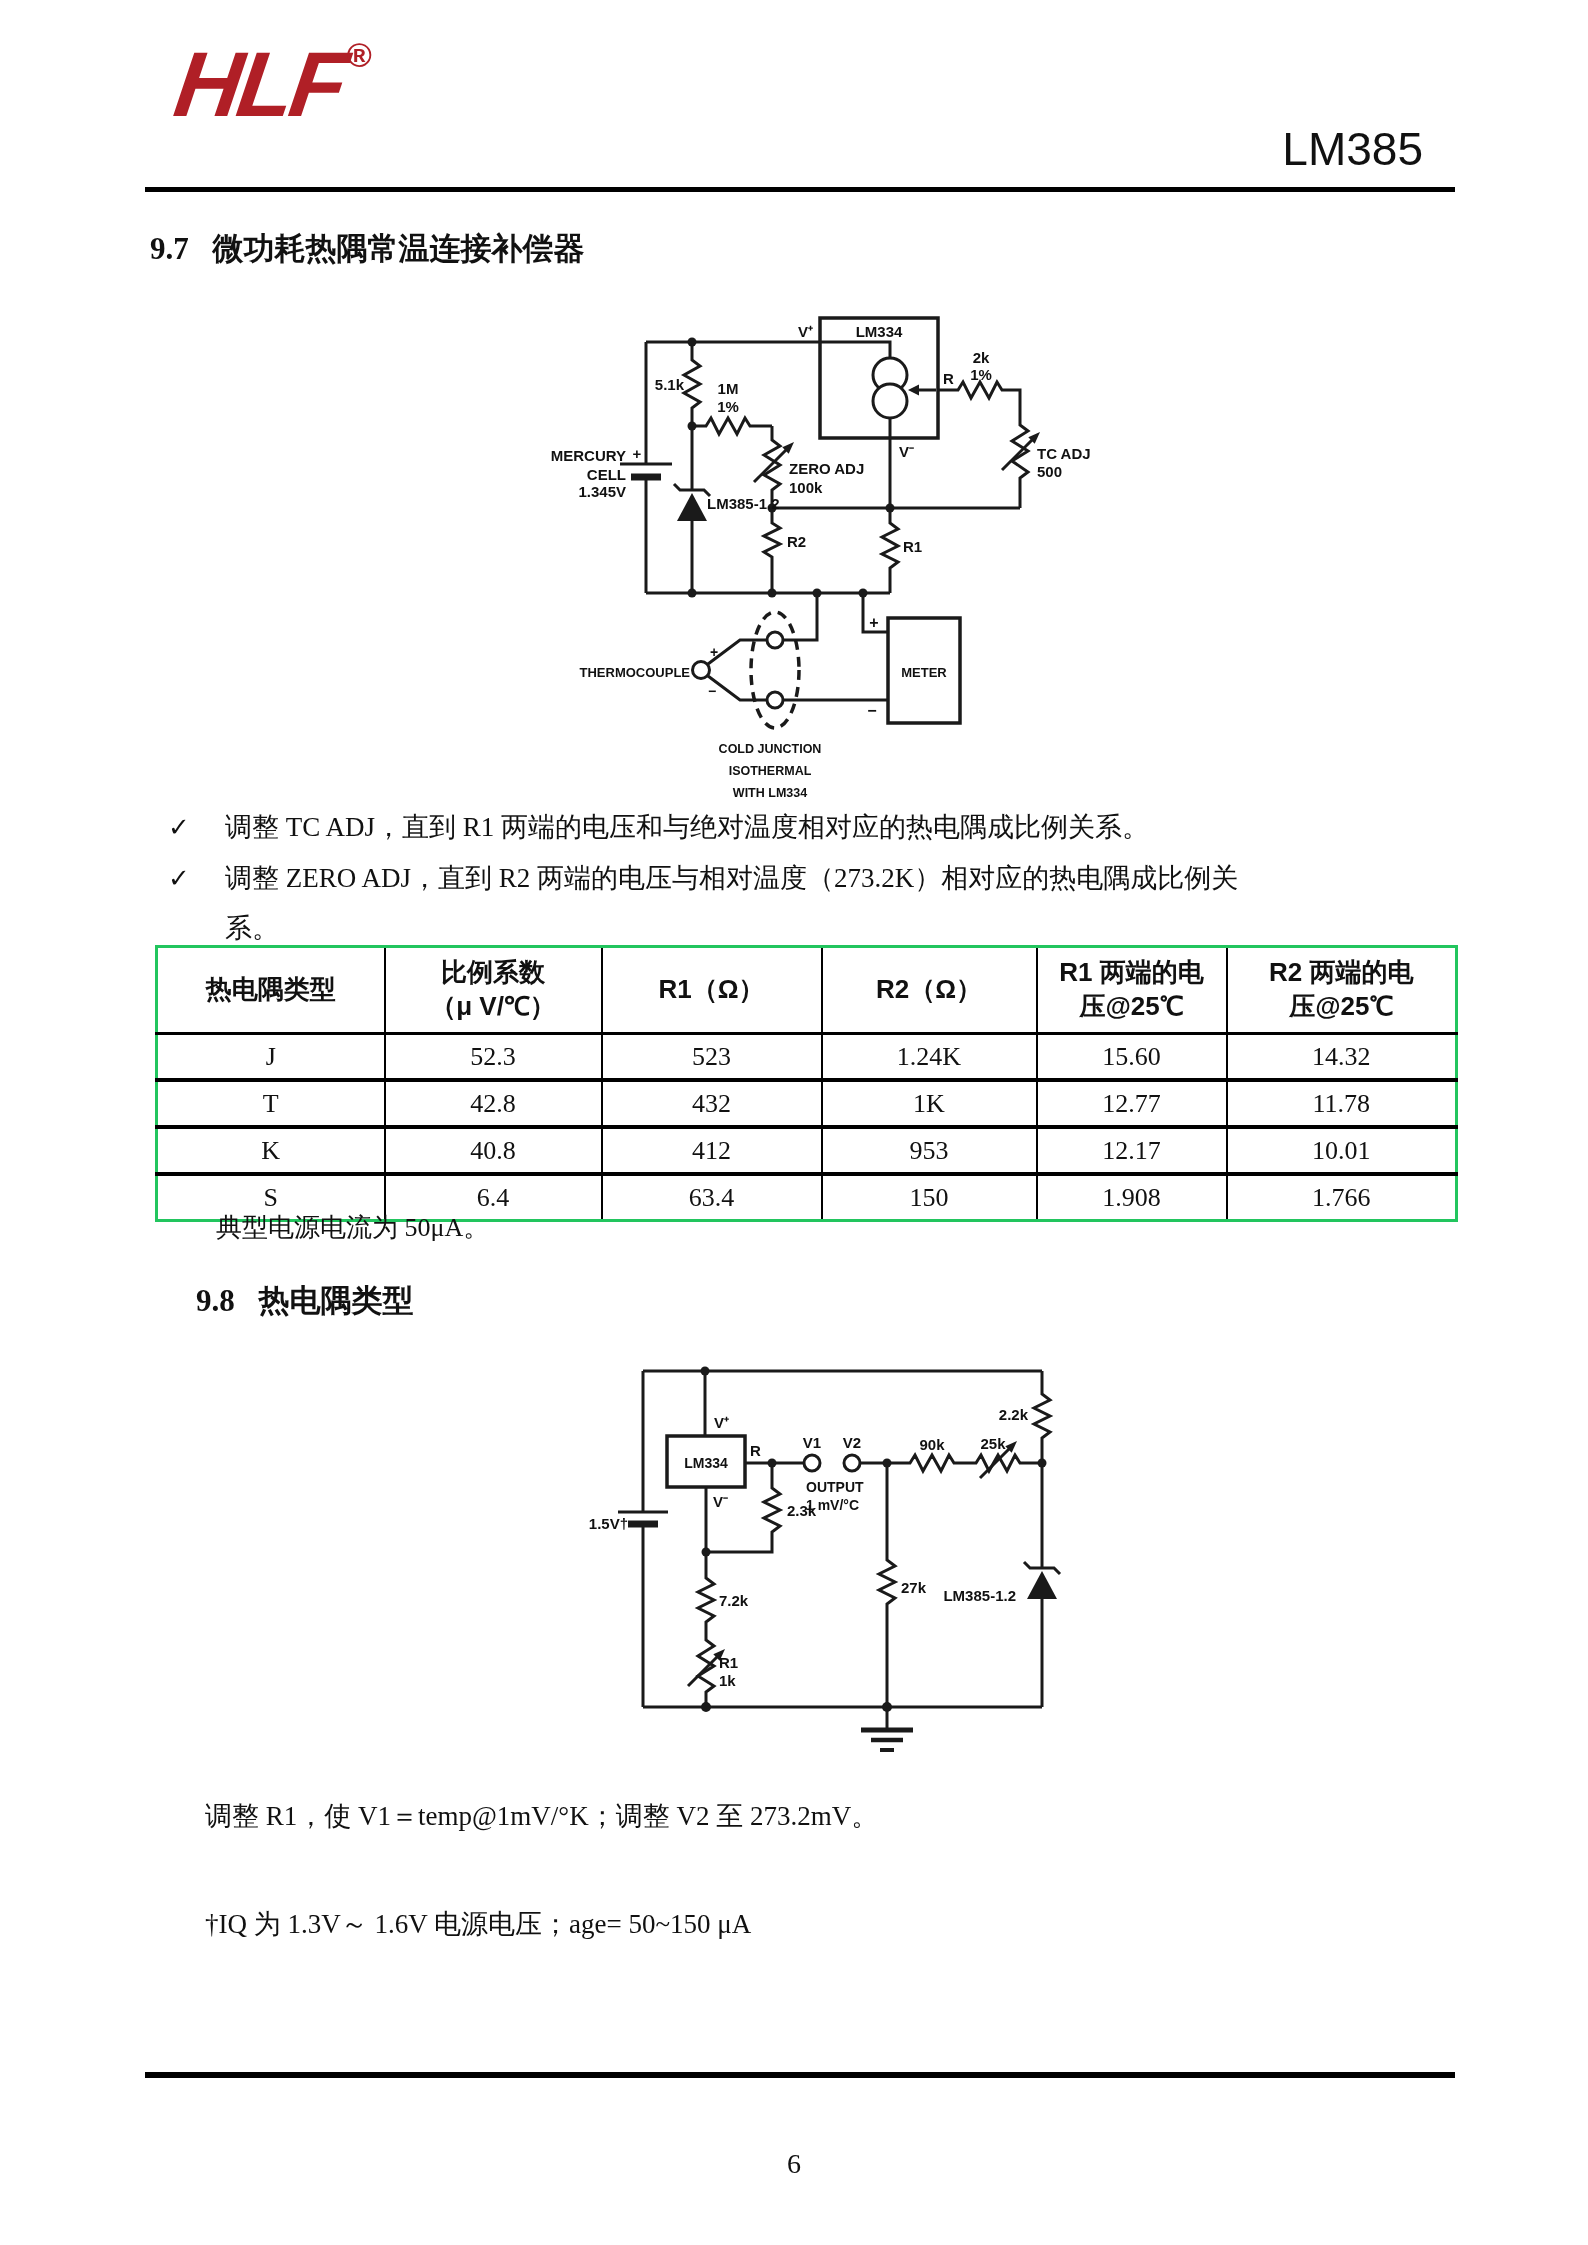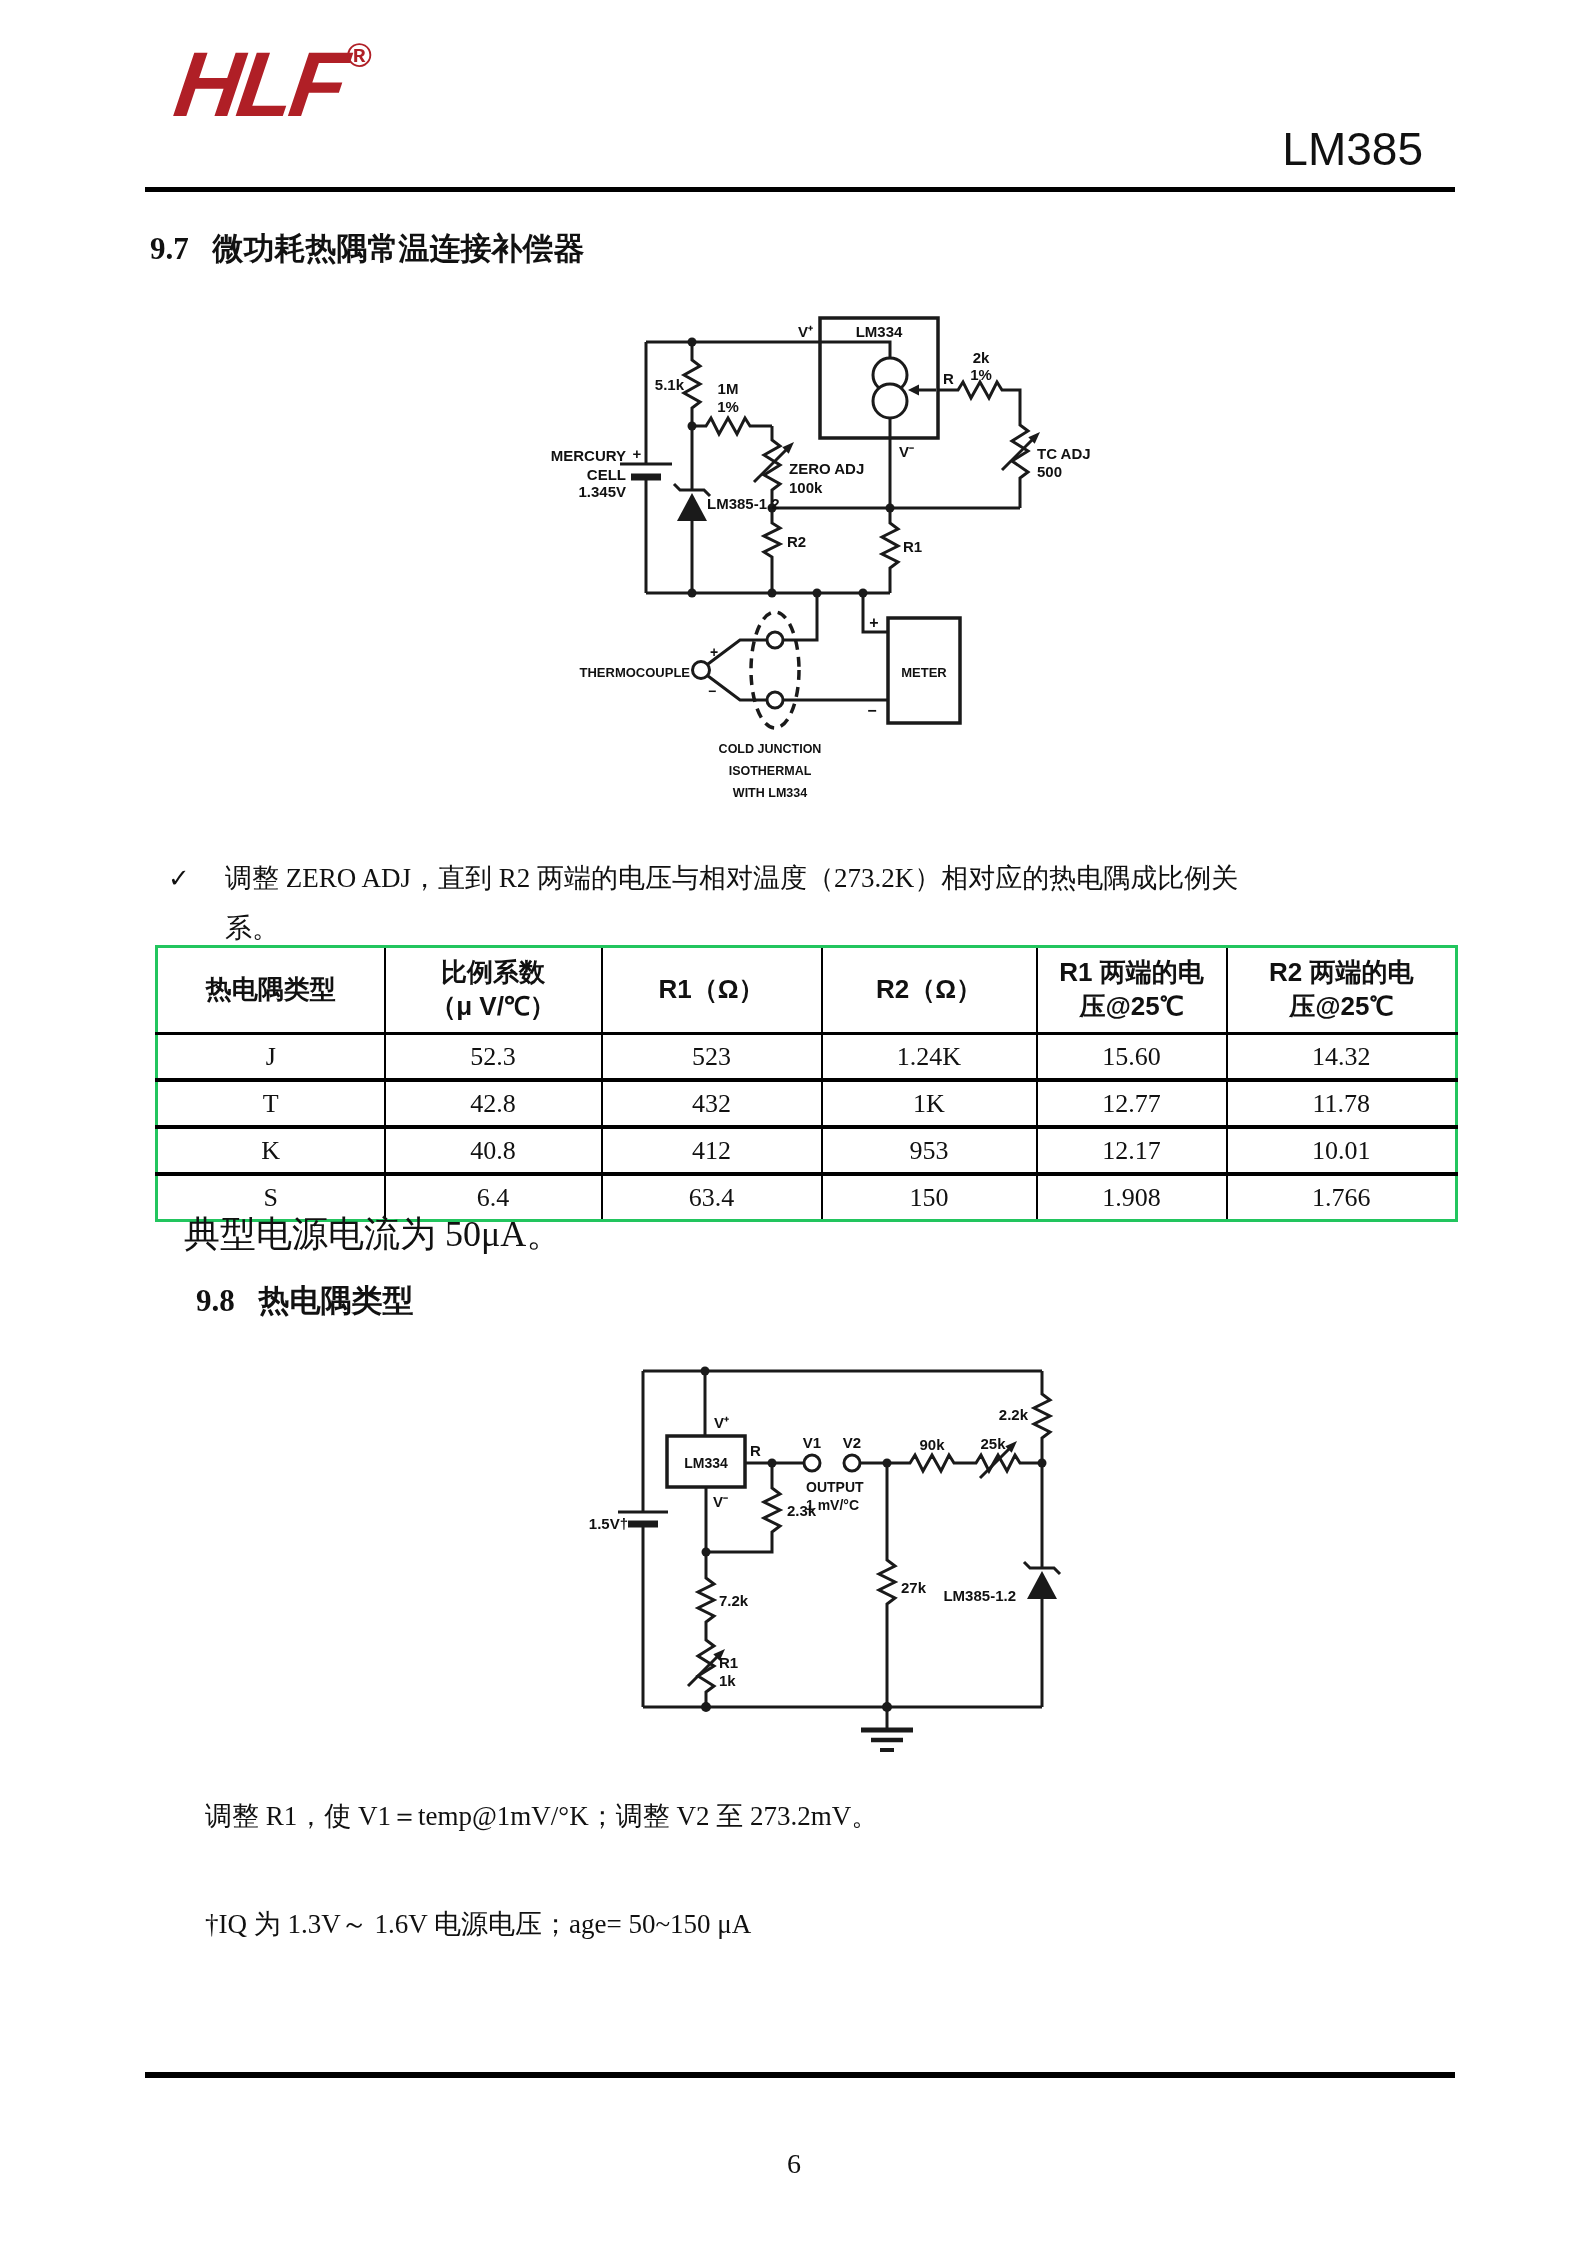--- a/index.html
+++ b/index.html
@@ -48,21 +48,21 @@
   
   .ttable{position:absolute;left:155px;top:945px;width:1300px;border-collapse:collapse;table-layout:fixed;}
   .ttable th{border:2px solid #000;border-bottom:3px solid #000;font-family:"Liberation Sans",sans-serif;
              font-weight:700;font-size:26px;white-space:pre-line;line-height:1.3;text-align:center;
              vertical-align:middle;height:84px;padding:0;}
   .ttable td{border:2px solid #000;border-top:4px solid #000;font-family:"Liberation Serif",serif;
              font-size:26px;text-align:center;vertical-align:middle;height:43px;padding:0;}
   .ttable tr.first td{border-top:3px solid #000;}
   .ttable{border:3px solid #22c55e;}
   
-  .note{position:absolute;left:184px;top:1210px;font-size:36px;}
+  .note{position:absolute;left:216px;top:1210px;font-size:26px;}
   .para{position:absolute;left:205px;font-size:27px;white-space:nowrap;}
   .p1{top:1798px;text-align:center;}
   .p2{top:1906px;}
   .page-num{position:absolute;left:0;top:2148px;width:100%;text-align:center;font-size:28px;}
 </style>
 </head>
 <body>
 
 <div class="page">
 
@@ -155,20 +155,23 @@
     <text class="lbl lbl14 mid" x="714" y="657">+</text>
     <text class="lbl lbl14 mid" x="712" y="696">−</text>
     <text class="lbl lbl13 mid" x="924" y="677">METER</text>
     <text class="lbl lbl16 mid" x="874" y="628">+</text>
     <text class="lbl lbl16 mid" x="872" y="716">−</text>
     <text class="lbl lbl12 mid" x="770" y="753">COLD JUNCTION</text>
     <text class="lbl lbl12 mid" x="770" y="775">ISOTHERMAL</text>
     <text class="lbl lbl12 mid" x="770" y="797">WITH LM334</text>
   </svg>
 
+  <div class="bullet b1">
+    <span class="check">✓</span><span class="btext">调整 TC ADJ，直到 R1 两端的电压和与绝对温度相对应的热电隅成比例关系。</span>
+  </div>
   <div class="bullet b2">
     <span class="check">✓</span><span class="btext">调整 ZERO ADJ，直到 R2 两端的电压与相对温度（273.2K）相对应的热电隅成比例关系。</span>
   </div>
 
   <table class="ttable">
     <colgroup>
       <col style="width:228px">
         <col style="width:217px">
         <col style="width:220px">
       <col style="width:215px">

